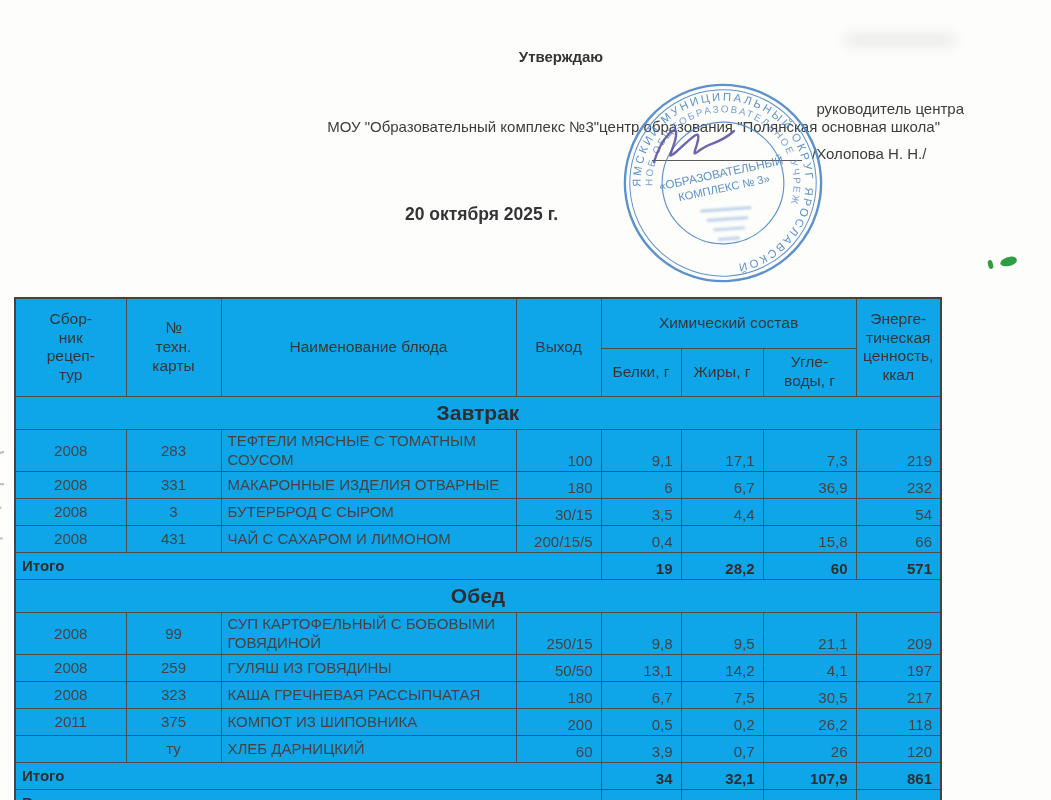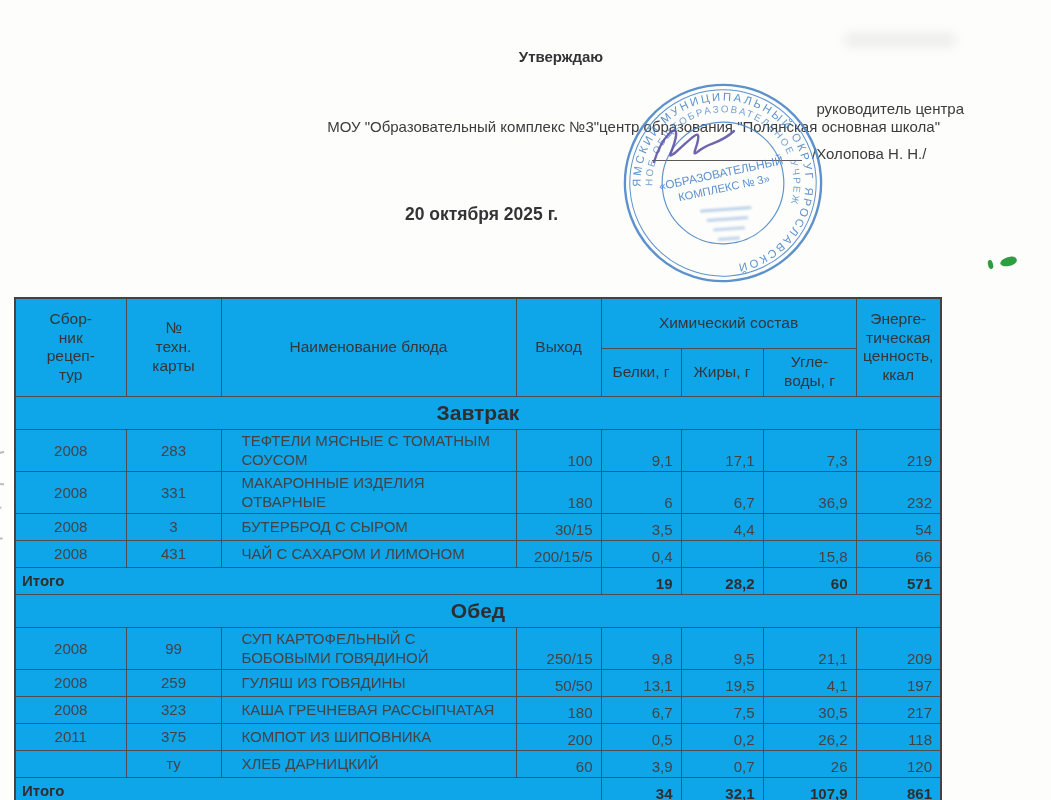--- a/index.html
+++ b/index.html
@@ -36,21 +36,21 @@
              table-layout:fixed;background:#0ea5e9;border:2px solid #434345;}
   .menu th,.menu td{border:1.5px solid #4e4e50;overflow:hidden;}
   .menu th{font-weight:normal;font-size:15.5px;color:#353537;text-align:center;
            vertical-align:middle;white-space:pre-line;line-height:1.2;padding:2px;}
   .menu thead tr.t1{height:50px;}
   .menu thead tr.t2{height:48px;}
   .section-row td{font-weight:bold;font-size:21px;text-align:center;height:30px;color:#2e2e30;}
   .dish-row{height:24px;}
   .dish-row td{font-size:15px;color:#434346;}
   .c-book,.c-card{text-align:center;vertical-align:middle;margin-left:28px;}
-  .c-name{text-align:left;padding:1px 12px 1px 20px;line-height:1.3;vertical-align:middle;}
+  .c-name{text-align:left;padding:1px 12px 1px 6px;line-height:1.3;vertical-align:middle;}
   .c-yield,.c-protein,.c-fat,.c-carbs,.c-kcal{text-align:right;padding:7px 8px 2px 0;vertical-align:bottom;}
   .total-row{height:25px;}
   .total-row td{font-weight:bold;font-size:15px;color:#2e2e30;}
   .total-label{text-align:left;padding-left:6px;vertical-align:middle;}
 </style>
 </head>
 <body>
 
 <div class="page">
 
@@ -197,21 +197,21 @@
           <td class="c-fat">9,5</td>
           <td class="c-carbs">21,1</td>
           <td class="c-kcal">209</td>
         </tr>
         <tr class="dish-row">
           <td class="c-book">2008</td>
           <td class="c-card">259</td>
           <td class="c-name">ГУЛЯШ ИЗ ГОВЯДИНЫ</td>
           <td class="c-yield">50/50</td>
           <td class="c-protein">13,1</td>
-          <td class="c-fat">19,5</td>
+          <td class="c-fat">14,2</td>
           <td class="c-carbs">4,1</td>
           <td class="c-kcal">197</td>
         </tr>
         <tr class="dish-row">
           <td class="c-book">2008</td>
           <td class="c-card">323</td>
           <td class="c-name">КАША ГРЕЧНЕВАЯ РАССЫПЧАТАЯ</td>
           <td class="c-yield">180</td>
           <td class="c-protein">6,7</td>
           <td class="c-fat">7,5</td>

